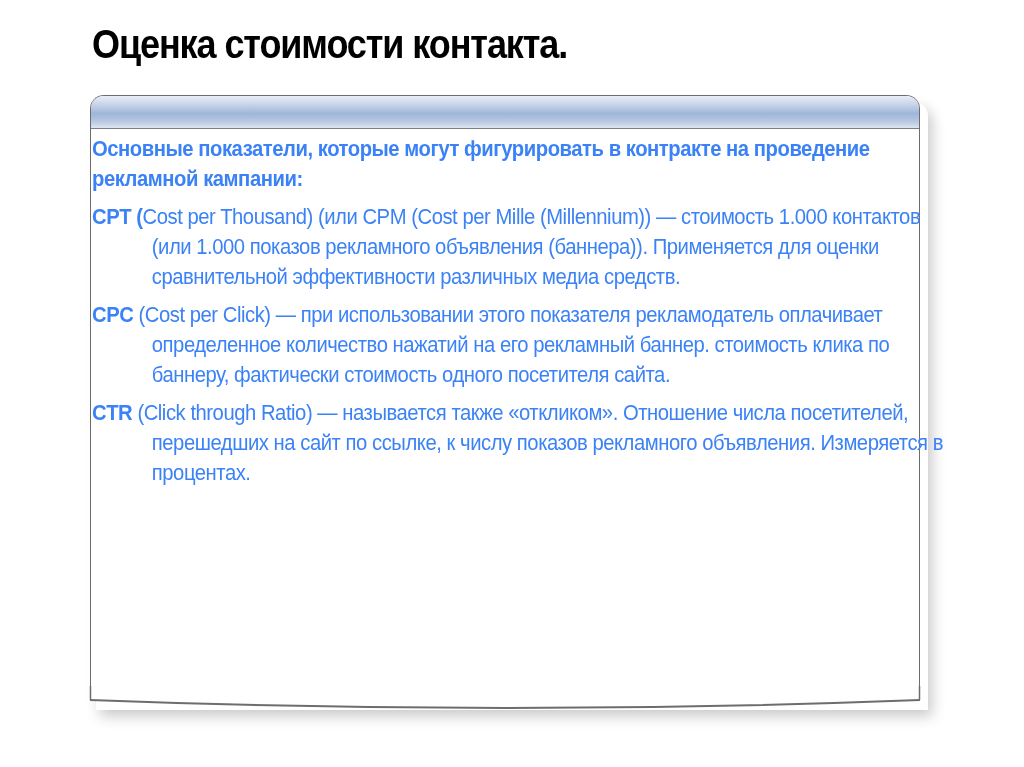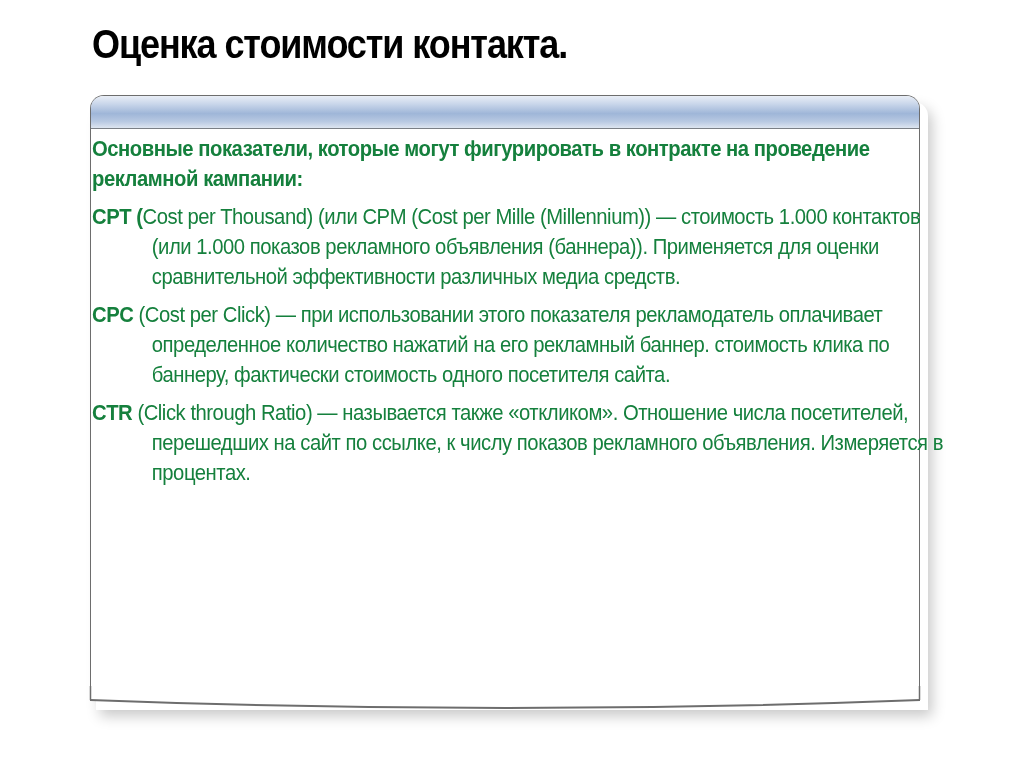--- a/index.html
+++ b/index.html
@@ -75,21 +75,21 @@
       width: 832px;
       height: 26px;
       pointer-events: none;
     }
     .panel-bottom svg { display: block; }
     .content {
       position: absolute;
       left: 92px;
       top: 134px;
       width: 820px;
-      color: #15803d;
+      color: #3b82f6;
       font-size: 22px;
       line-height: 30px;
       letter-spacing: -0.5px;
     }
     .intro {
       font-weight: bold;
       transform: scaleX(0.92);
       transform-origin: left top;
       width: 900px;
       margin-bottom: 8px;

